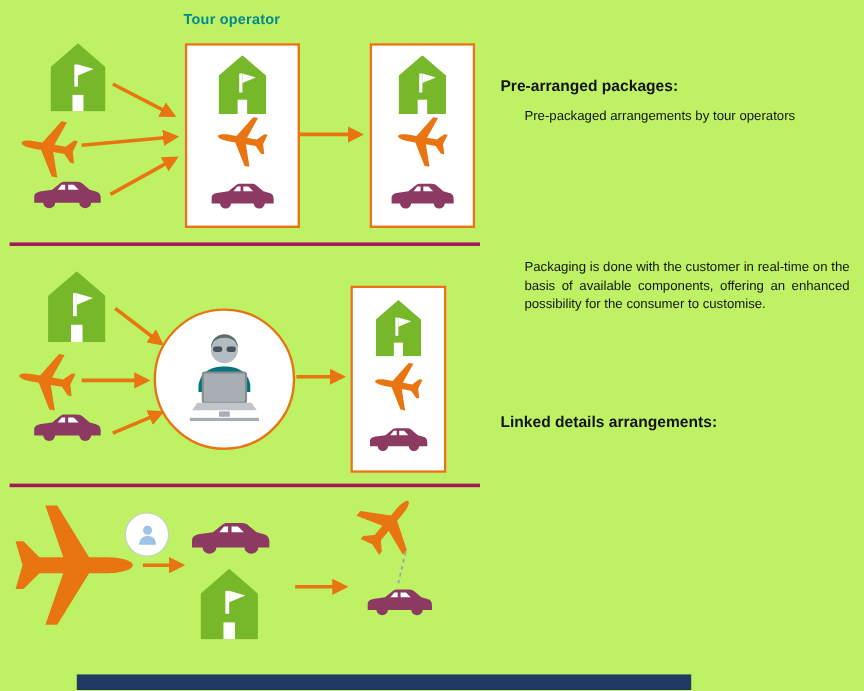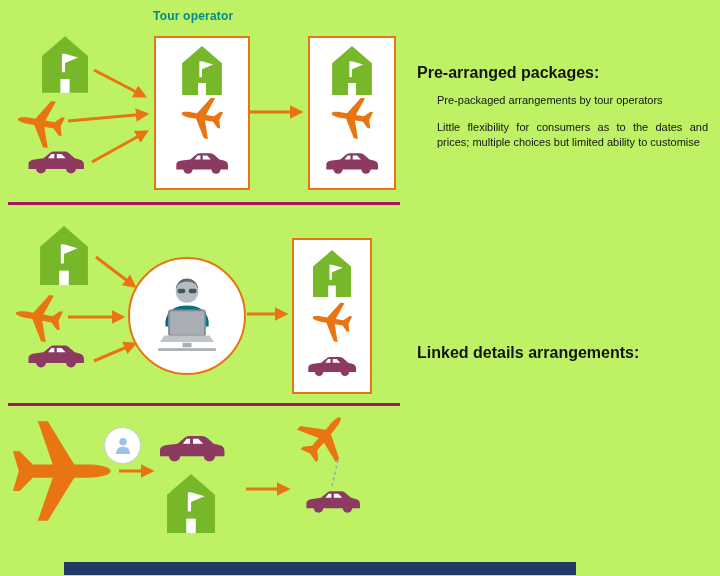--- a/index.html
+++ b/index.html
@@ -10,21 +10,21 @@
   .orange { color:#e87511; }
   .plum  { color:#8d3a62; }
   .lblue { color:#9dc3e6; }
   .obox { position:absolute; border:2px solid #e87511; background:#fff; }
   .divider { position:absolute; height:3px; background:#a3195b; }
   .tour-label { position:absolute; font-weight:bold; font-size:12px; color:#008a8f; letter-spacing:0.2px; }
   .circle { position:absolute; border:2.5px solid #e87511; border-radius:50%; background:#fff; }
   .pcircle { position:absolute; border:1.5px solid #c4cdd3; border-radius:50%; background:#fff;
              display:flex; align-items:center; justify-content:center; }
   .textcol { position:absolute; left:417px; width:291px; color:#141414; }
-  .textcol h3 { font-size:16px; font-weight:bold; margin:0 0 11px 0; }
+  .textcol h3 { font-size:13px; font-weight:bold; margin:0 0 11px 0; }
   .textcol p { font-size:11px; line-height:1.42; text-align:justify; margin:0 0 11px 0;padding-left:20px; }
   .bottombar { position:absolute; background:#203a64; }
   svg.overlay { position:absolute; left:0; top:0; pointer-events:none; }
 </style>
 </head>
 <body>
 
 <div class="page">
 
   <svg style="position:absolute;width:0;height:0" aria-hidden="true">
@@ -171,24 +171,24 @@
       <line x1="247" y1="314" x2="285" y2="314" marker-end="url(#ah)"></line>
       <line x1="119" y1="471" x2="151" y2="471" marker-end="url(#ah)"></line>
       <line x1="246" y1="489" x2="287" y2="489" marker-end="url(#ah)"></line>
     </g>
     <line x1="338" y1="460" x2="332" y2="486" stroke="#9aa6ad" stroke-width="1.5" stroke-dasharray="3 3"></line>
   </svg>
 
   <div class="textcol" style="top:64px;">
     <h3>Pre-arranged packages:</h3>
     <p>Pre-packaged arrangements by tour operators</p>
-    <p>Little flexibility for consumers as to the dates and prices; multiple choices but limited ability to customise</p>
   </div>
 
   <div class="textcol" style="top:216px;">
+    <p>Packaging is done with the customer in real-time on the basis of available components, offering an enhanced possibility for the consumer to customise.</p>
   </div>
 
   <div class="textcol" style="top:344px;">
     <h3>Linked details arrangements:</h3>
   </div>
 
   <div class="bottombar" style="left:64px; top:562px; width:512px; height:13px;"></div>
 
 </div>
 

